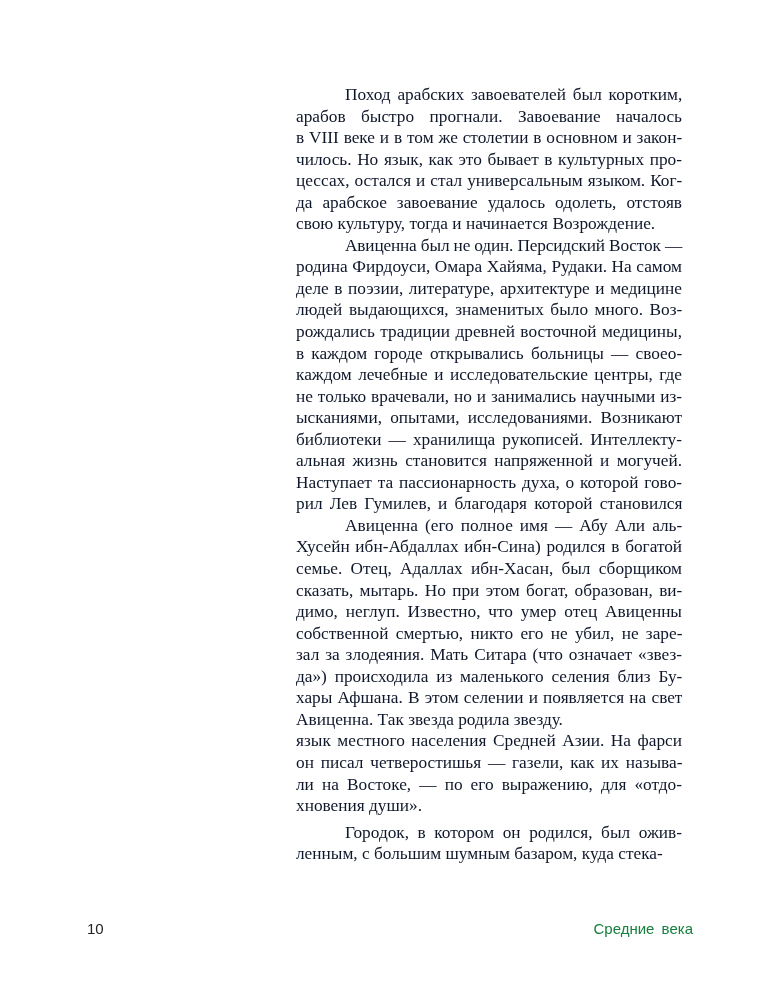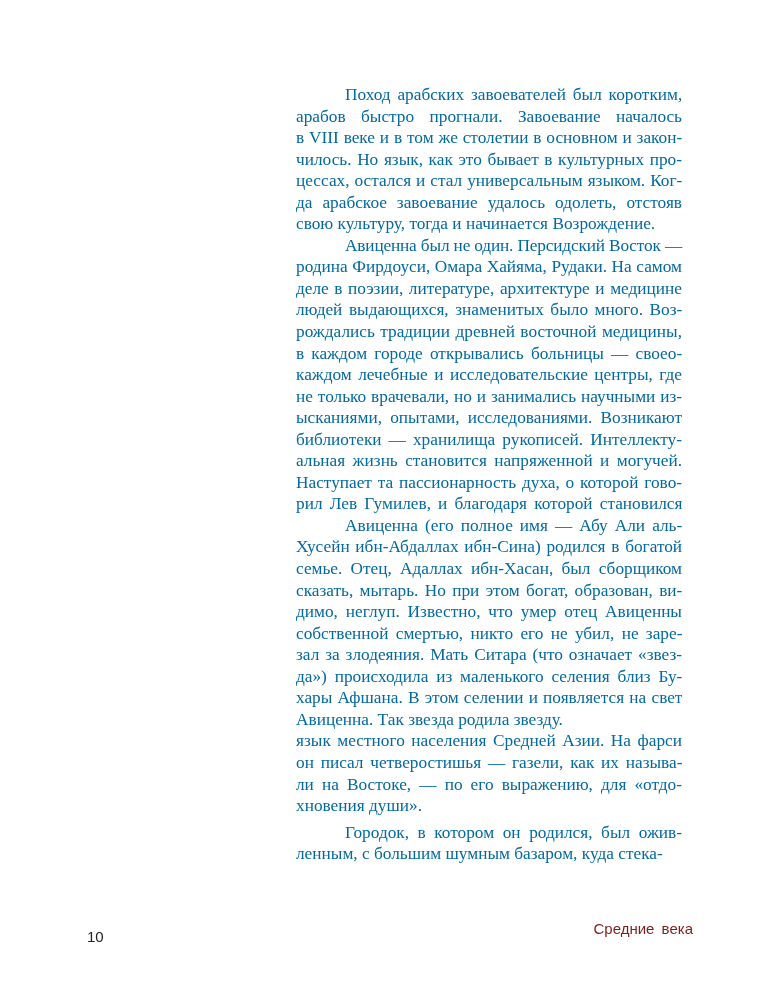--- a/index.html
+++ b/index.html
@@ -6,34 +6,34 @@
   body { width: 759px; height: 1000px; position: relative; overflow: hidden; }
   .page { position: absolute; left: 0; top: 0; width: 759px; height: 1000px; background: #ffffff; }
   .text-block {
     position: absolute;
     left: 296px;
     top: 84px;
     width: 386px;
     font-family: "Liberation Serif", "DejaVu Serif", serif;
     font-size: 17.3px;
     line-height: 21.55px;
-    color: #0369a1;
+    color: #0f172a;
   }
   .line { display: block; text-align: justify; text-align-last: justify; white-space: nowrap; }
   .line.last { text-align-last: left; }
   .line.first { padding-left: 49px; }
   .footer-left {
     position: absolute; left: 87px; top: 920px;
     font-family: "Liberation Sans", "DejaVu Sans", sans-serif;
-    font-size: 15px; color: #222222; margin-top: 8px;
+    font-size: 15px; color: #222222;
   }
   .footer-right {
     position: absolute; right: 66px; top: 920px;
     font-family: "Liberation Sans", "DejaVu Sans", sans-serif;
-    font-size: 15px; color: #7f1d1d; word-spacing: 3px;
+    font-size: 15px; color: #15803d; word-spacing: 3px;
   }
 </style>
 </head>
 <body>
 
 <div class="page">
   <div class="text-block" id="text-block">
       <div>
         <span class="line first" style="display: block; white-space: nowrap; word-spacing: 2.5px;">Поход арабских завоевателей был коротким,</span>
         <span class="line" style="display: block; white-space: nowrap; word-spacing: 11px;">арабов быстро прогнали. Завоевание началось</span>

